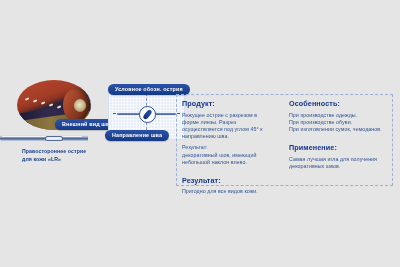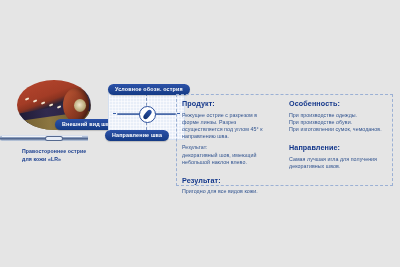--- a/index.html
+++ b/index.html
@@ -177,18 +177,18 @@
       <div class="h second">Результат:</div>
       <div class="p">Пригодно для все видов кожи.</div>
     </div>
 
     <div class="col">
       <div class="h">Особенность:</div>
       <div class="p" style="white-space:pre-line;">При производстве одежды.
 При производстве обуви.
 При изготовлении сумок, чемоданов.</div>
 
-      <div class="h second">Направление:</div>
+      <div class="h second">Применение:</div>
       <div class="p">Самая лучшая игла для получения декоративных швов.</div>
     </div>
 
   </div>
 </div>
 
 </body></html>

